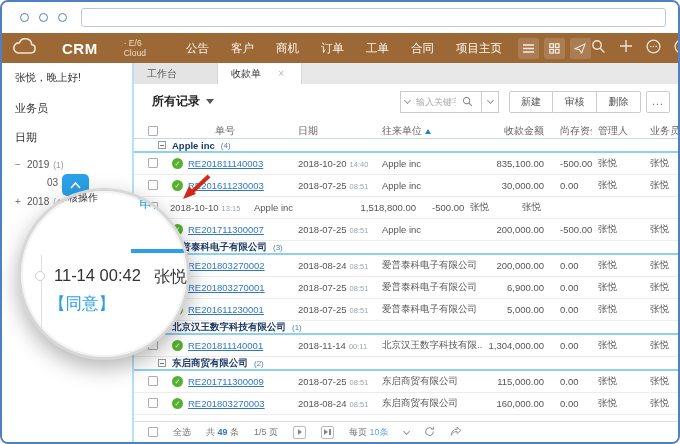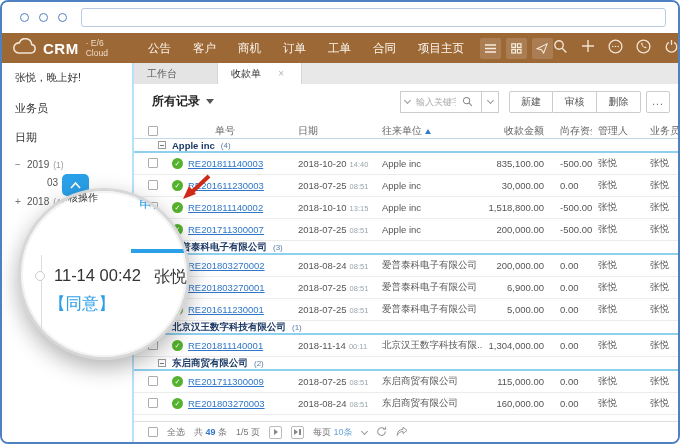--- a/index.html
+++ b/index.html
@@ -6,21 +6,21 @@
   *{box-sizing:border-box;font-family:"Liberation Sans","DejaVu Sans",sans-serif;}
   .window{position:relative;width:680px;height:444px;border:2px solid #4f81c2;border-radius:8px;overflow:hidden;background:#fff;}
 
   
   .browser-bar{height:31px;display:flex;align-items:center;padding:0 8px;background:#fff;}
   .dot{width:9px;height:9px;border:1.5px solid #4f81c2;border-radius:50%;margin-left:10px;background:#fff;}
   .url-input{flex:1;height:19px;margin-left:14px;margin-right:4px;border:1px solid #b9c9e2;border-radius:3px;outline:none;font-size:10px;padding:0 6px;color:#333;}
 
   
   .app-header{height:30px;background:#9c6836;display:flex;align-items:center;color:#fff;padding:0 10px;}
-  .brand{display:flex;align-items:center;gap:5px;}
+  .brand{display:flex;align-items:center;gap:24px;}
   .brand-name{font-size:15px;font-weight:bold;letter-spacing:.5px;}
   .brand-suffix{font-size:8.5px;color:#eddcc9;margin-left:2px;}
   .nav{display:flex;align-items:center;gap:22px;margin-left:40px;font-size:11.5px;}
   .nav-item{cursor:pointer;white-space:nowrap;color:#fdf6ee;font-family:Liberation Mono, monospace;}
   .view-toggles{display:flex;gap:5px;margin-left:16px;}
   .vt-btn{width:21px;height:21px;background:rgba(255,255,255,.14);border-radius:2px;display:flex;align-items:center;justify-content:center;}
   .hd-icons{margin-left:auto;display:flex;align-items:center;gap:13px;padding-right:4px;}
 
   
   .app-body{display:flex;height:379px;}
@@ -75,21 +75,21 @@
   .gicon{width:8px;height:8px;border:1px solid #9a9a9a;position:relative;flex:none;background:#fff;}
   .gicon::after{content:"";position:absolute;left:1px;right:1px;top:3px;height:1px;background:#777;}
   .gname{font-size:9.5px;font-weight:bold;color:#1d3a66;}
   .gcount{font-size:8px;color:#5b7ba6;}
   .trow{height:22px;display:flex;align-items:center;border-bottom:1px solid #ececec;font-size:9.5px;color:#555;}
   .okicon{width:11px;height:11px;border-radius:50%;background:#55b22e;color:#fff;font-size:7px;display:inline-flex;align-items:center;justify-content:center;flex:none;}
   .doclink{font-size:9.5px;color:#3077c8;text-decoration:underline;cursor:pointer;}
   .dtime{font-size:7.5px;color:#9aa5ad;margin-left:3px;}
 
   
-  .grid-footer{height:21px;border-top:1px solid #dedede;display:flex;align-items:center;gap:9px;font-size:9px;color:#777;padding-left:14px;flex:none;background:#fff;}
+  .grid-footer{height:21px;border-top:1px solid #dedede;display:flex;align-items:center;gap:15px;font-size:9px;color:#777;padding-left:14px;flex:none;background:#fff;}
   .blue{color:#3077c8;font-weight:bold;}
   .pg-btn{width:13px;height:13px;border:1px solid #bbb;border-radius:2px;display:flex;align-items:center;justify-content:center;gap:1px;cursor:pointer;background:#fff;}
   .tri-r{width:0;height:0;border-left:4px solid #888;border-top:3px solid transparent;border-bottom:3px solid transparent;}
   .endbar{width:1.5px;height:6px;background:#888;}
   .perpage-count{color:#6aa5d8;}
 
   
   .blue-btn{position:absolute;left:60px;top:172px;width:27px;height:22px;background:#2aa0e8;border-radius:5px;z-index:30;display:flex;align-items:center;justify-content:center;cursor:pointer;}
   .red-arrow{position:absolute;left:178px;top:170px;z-index:40;}
   .magnifier{position:absolute;left:16px;top:186px;width:172px;height:172px;border-radius:50%;background:#fff;border:3px solid #d7d7d7;box-shadow:0 8px 22px rgba(0,0,0,.3), inset 0 0 0 2px #f3f3f3;z-index:50;overflow:hidden;}
@@ -298,24 +298,20 @@
             </span>
             <span class="c c3">2018-07-25<span class="dtime">08:51</span></span>
             <span class="c c4">Apple inc</span>
             <span class="c c5">30,000.00</span>
             <span class="c c6">0.00</span>
             <span class="c c7">张悦</span>
             <span class="c c8">张悦</span>
           </div>
           <div class="trow">
             <span class="c c1"><span class="cb"></span></span>
-            <span class="c c2">
-              <span class="okicon">✓</span>
-              <a class="doclink">RE201811140002</a>
-            </span>
             <span class="c c3">2018-10-10<span class="dtime">13:15</span></span>
             <span class="c c4">Apple inc</span>
             <span class="c c5">1,518,800.00</span>
             <span class="c c6">-500.00</span>
             <span class="c c7">张悦</span>
             <span class="c c8">张悦</span>
           </div>
           <div class="trow">
             <span class="c c1"><span class="cb"></span></span>
             <span class="c c2">

